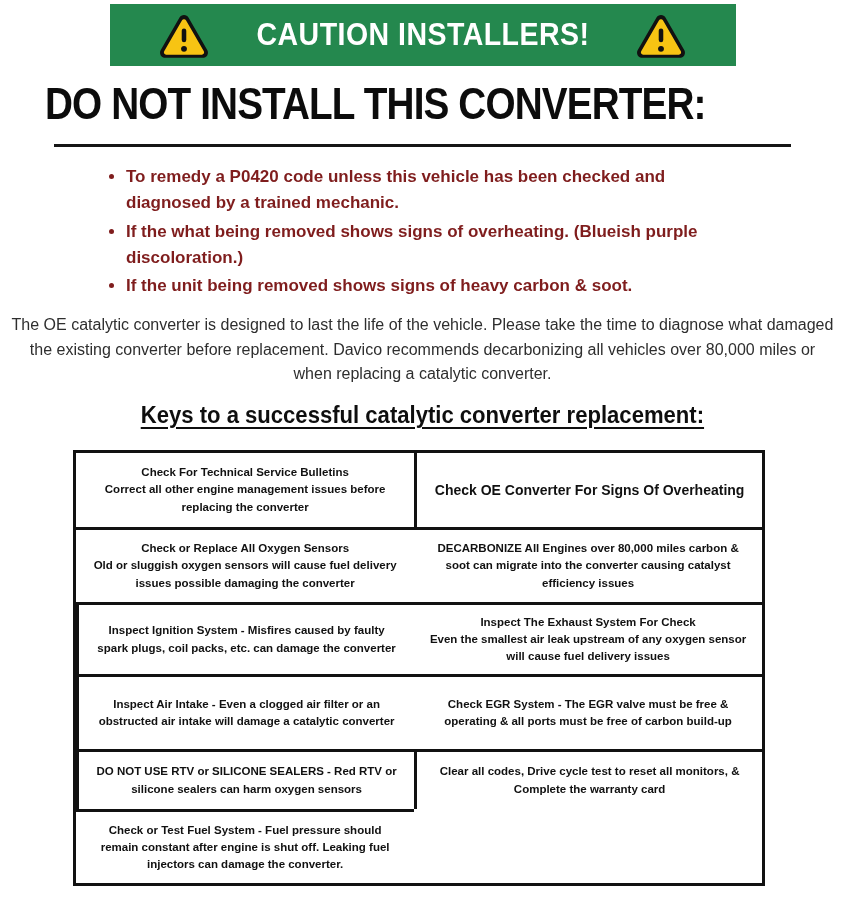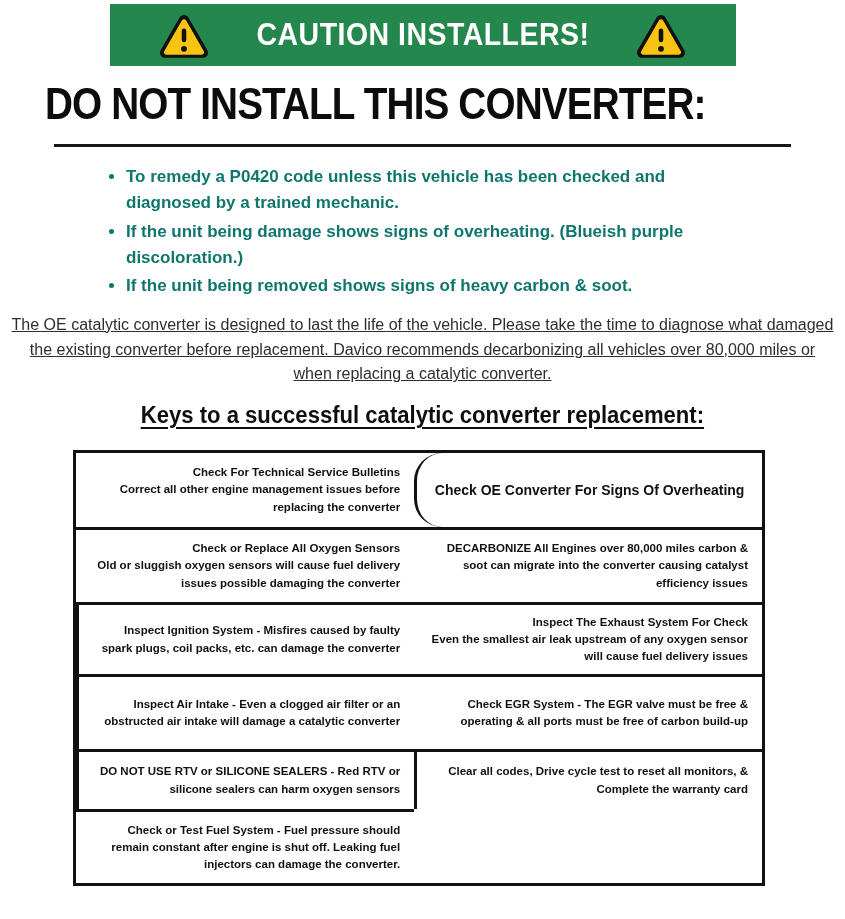--- a/index.html
+++ b/index.html
@@ -58,34 +58,33 @@
   .bullets {
     margin: 17px 0 0 106px;
     width: 642px;
     padding-left: 20px;
     list-style: disc;
   }
   .bullets li {
     font-size: 17px;
     font-weight: 700;
     line-height: 1.55;
-    color: #0f766e;
+    color: #7f1d1d;
     margin-bottom: 2px;
   }
 
   
   .paragraph {
     margin: 13px auto 0;
     width: 826px;
     text-align: center;
     font-size: 16px;
     font-weight: 400;
     line-height: 1.55;
     color: #2e2e2e;
-    text-decoration: underline;
   }
 
   
   .keys-row { text-align: center; margin-top: 15px; }
   .keys-heading {
     display: inline-block;
     transform: scaleX(0.96);
     transform-origin: center;
     font-size: 23px;
     font-weight: 700;
@@ -103,31 +102,31 @@
     border: 3px solid var(--outline-black, #111);
     display: grid;
     grid-template-columns: 49.3% 50.7%;
     grid-template-rows: 74px 75px 72px 75px 60px 74px;
     background: #fff;
   }
   .cell {
     display: flex;
     align-items: center;
     justify-content: center;
-    text-align: right;
+    text-align: center;
     padding: 4px 14px;
     font-size: 11.5px;
     font-weight: 700;
     line-height: 1.5;
     color: #111;
     white-space: pre-line;
   }
   .cell.col-right { border-left: 3px solid var(--outline-black, #111); }
   .cell.not-first-row { border-top: 3px solid var(--outline-black, #111); }
-  .cell.big-text { font-size: 14px; border-radius: 28px; }
+  .cell.big-text { font-size: 14px; }
 </style>
 </head>
 <body>
 
 <div>
 
   <div class="banner">
     <svg class="warn-icon" viewBox="0 0 64 56" aria-hidden="true">
       <path d="M32 3.5 C34.4 3.5 36.5 4.8 37.7 6.9 L60.6 46.6 C61.8 48.7 61.8 51.2 60.6 53.2 C59.4 55.2 57.3 56 54.9 56 L9.1 56 C6.7 56 4.6 55.2 3.4 53.2 C2.2 51.2 2.2 48.7 3.4 46.6 L26.3 6.9 C27.5 4.8 29.6 3.5 32 3.5 Z" style="fill:#111111"></path>
       <path d="M32 8.5 C33 8.5 33.9 9 34.4 9.9 L56.4 48 C56.9 48.9 56.9 50 56.4 50.9 C55.9 51.8 55 52.3 54 52.3 L10 52.3 C9 52.3 8.1 51.8 7.6 50.9 C7.1 50 7.1 48.9 7.6 48 L29.6 9.9 C30.1 9 31 8.5 32 8.5 Z" style="fill:var(--warning-yellow,#f7c413)"></path>
@@ -146,21 +145,21 @@
   </div>
 
   <div class="title-row">
     <h1 class="title">DO NOT INSTALL THIS CONVERTER:</h1>
   </div>
 
   <div class="rule"></div>
 
   <ul class="bullets">
     <li>To remedy a P0420 code unless this vehicle has been checked and diagnosed by a trained mechanic.</li>
-    <li>If the unit being damage shows signs of overheating. (Blueish purple discoloration.)</li>
+    <li>If the what being removed shows signs of overheating. (Blueish purple discoloration.)</li>
     <li>If the unit being removed shows signs of heavy carbon &amp; soot.</li>
   </ul>
 
   <p class="paragraph">The OE catalytic converter is designed to last the life of the vehicle. Please take the time to diagnose what damaged the existing converter before replacement. Davico recommends decarbonizing all vehicles over 80,000 miles or when replacing a catalytic converter.</p>
 
   <div class="keys-row">
     <h2 class="keys-heading">Keys to a successful catalytic converter replacement:</h2>
   </div>
 
   <div class="ctable">

